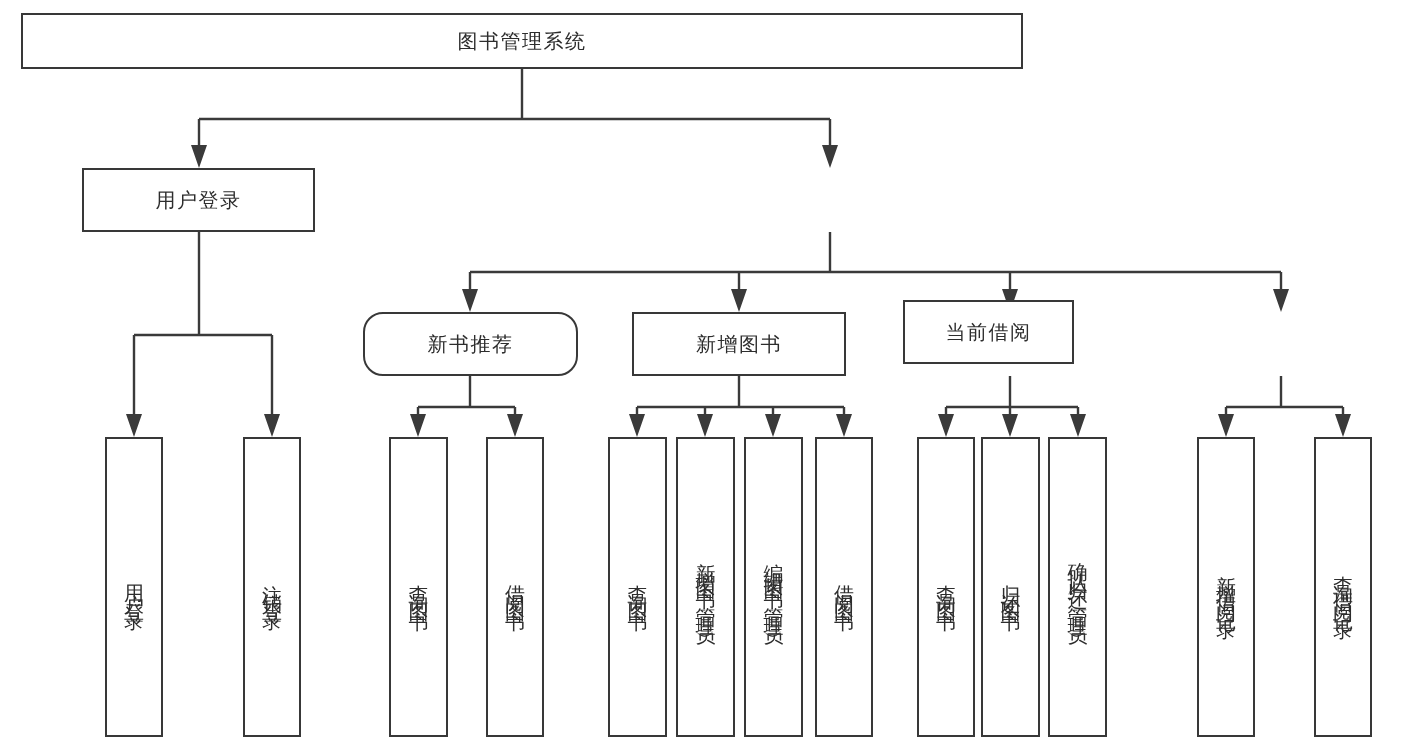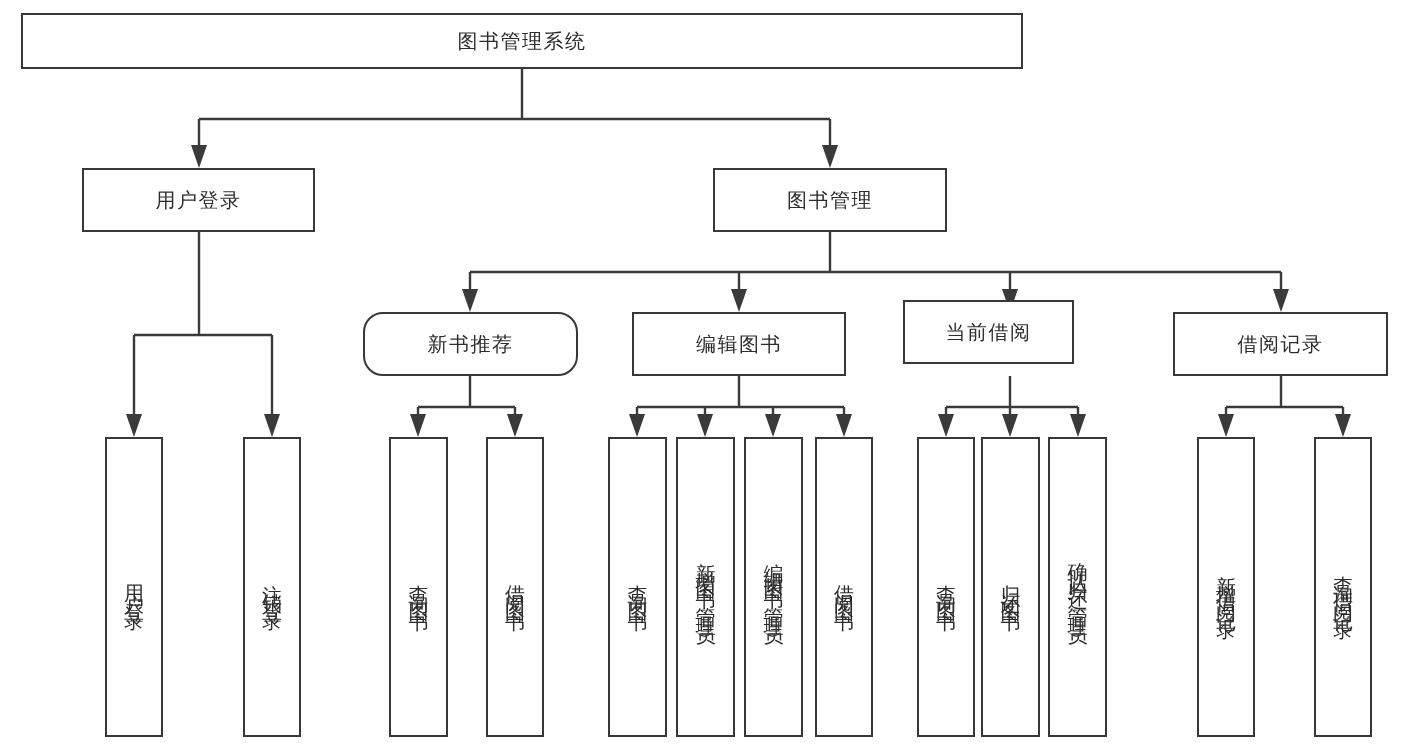--- a/index.html
+++ b/index.html
@@ -89,35 +89,29 @@
     </g>
   </svg>
 
   <div class="node" style="left:21px; top:13px; width:1002px; height:56px;">
     <span class="lbl">图书管理系统</span>
   </div>
 
   <div class="node" style="left:82px; top:168px; width:233px; height:64px;">
     <span class="lbl">用户登录</span>
   </div>
-  <div class="node" style="left:713px; top:168px; width:234px; height:64px;">
-    <span class="lbl">图书管理</span>
-  </div>
 
   <div class="node" style="left:363px; top:312px; width:215px; height:64px;border-radius:20px;">
     <span class="lbl">新书推荐</span>
   </div>
   <div class="node" style="left:632px; top:312px; width:214px; height:64px;">
-    <span class="lbl">编辑图书</span>
+    <span class="lbl">新增图书</span>
   </div>
   <div class="node" style="left:903px; top:300px; width:171px; height:64px;">
     <span class="lbl">当前借阅</span>
-  </div>
-  <div class="node" style="left:1173px; top:312px; width:215px; height:64px;">
-    <span class="lbl">借阅记录</span>
   </div>
 
   <div class="node leaf" style="left:105px; top:437px; width:58px; height:300px;">
     <span class="lbl">用户登录</span>
   </div>
   <div class="node leaf" style="left:243px; top:437px; width:58px; height:300px;">
     <span class="lbl">注销登录</span>
   </div>
 
   <div class="node leaf" style="left:389px; top:437px; width:59px; height:300px;">

